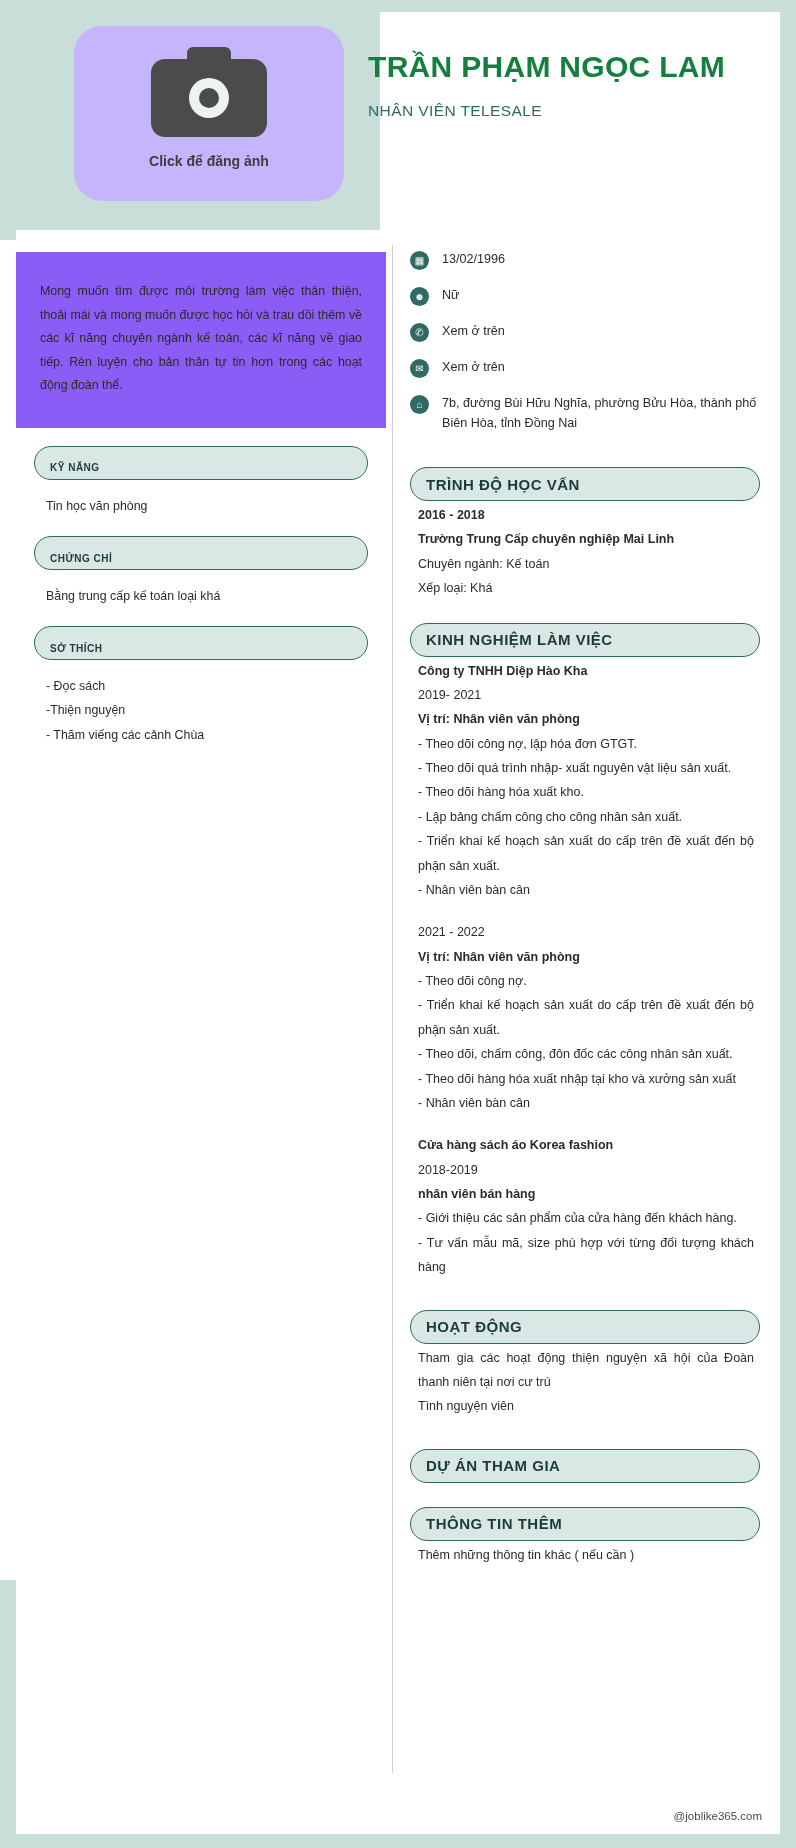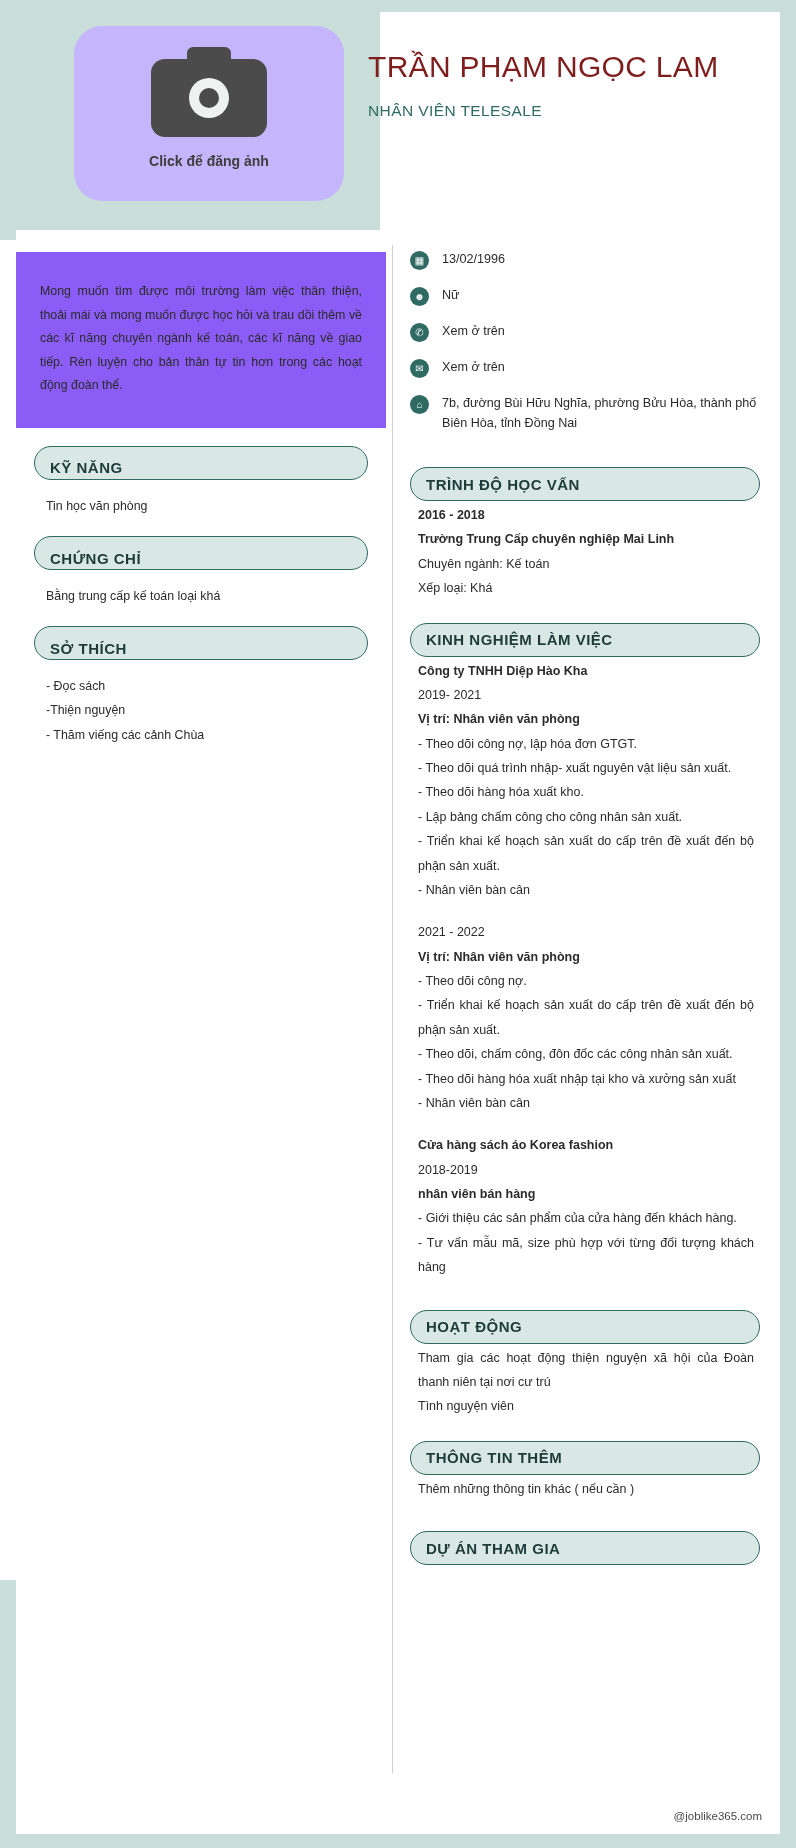--- a/index.html
+++ b/index.html
@@ -110,22 +110,22 @@
     font-weight: bold;
     color: #3d3d3d;
   }
   .name-block {
     position: absolute;
     left: 368px; top: 48px;
     width: 400px;
   }
   .full-name {
     font-size: 30px;
-    font-weight: normal;
-    color: #7f1d1d;
+    font-weight: bold;
+    color: #15803d;
     letter-spacing: 0.3px;
     line-height: 1.25;
     text-transform: uppercase;
   }
   .job-title {
     margin-top: 16px;
     font-size: 15.5px;
     color: #2f6a63;
     letter-spacing: 0.4px;
     text-transform: uppercase;
@@ -167,21 +167,21 @@
     border: 1.6px solid #2f6a63;
     border-radius: 17px;
     background: #d9e8e5;
   }
   .section-head .pill-label {
     position: absolute;
     left: 16px; top: 0;
     height: 44px;
     display: flex;
     align-items: center;
-    font-size: 15px;
+    font-size: 10px;
     font-weight: bold;
     color: #1d3b38;
     letter-spacing: 0.5px;
     text-transform: uppercase;
   }
   .left-body {
     padding: 14px 24px 18px 30px;
     font-size: 12.4px;
     color: #2b2b2b;
     line-height: 1.95;
@@ -402,35 +402,35 @@
       <div class="r-head">
         <div class="pill"></div>
         <div class="pill-label">HOẠT ĐỘNG</div>
       </div>
       <div class="r-body">
         <p>Tham gia các hoạt động thiện nguyện xã hội của Đoàn thanh niên tại nơi cư trú</p>
         <p>Tình nguyện viên</p>
       </div>
     </div>
 
+    <div class="r-section" style="margin-top:30px;">
+      <div class="r-head">
+        <div class="pill"></div>
+        <div class="pill-label">DỰ ÁN THAM GIA</div>
+      </div>
+      <div class="r-body"></div>
+    </div>
+
     <div class="r-section" style="margin-top:22px;">
       <div class="r-head">
         <div class="pill"></div>
         <div class="pill-label">THÔNG TIN THÊM</div>
       </div>
       <div class="r-body">
         <p>Thêm những thông tin khác ( nếu cần )</p>
       </div>
     </div>
 
-    <div class="r-section" style="margin-top:30px;">
-      <div class="r-head">
-        <div class="pill"></div>
-        <div class="pill-label">DỰ ÁN THAM GIA</div>
-      </div>
-      <div class="r-body"></div>
-    </div>
-
   </div>
 
   <div class="watermark">@joblike365.com</div>
 
 </div>
 
 </body></html>

